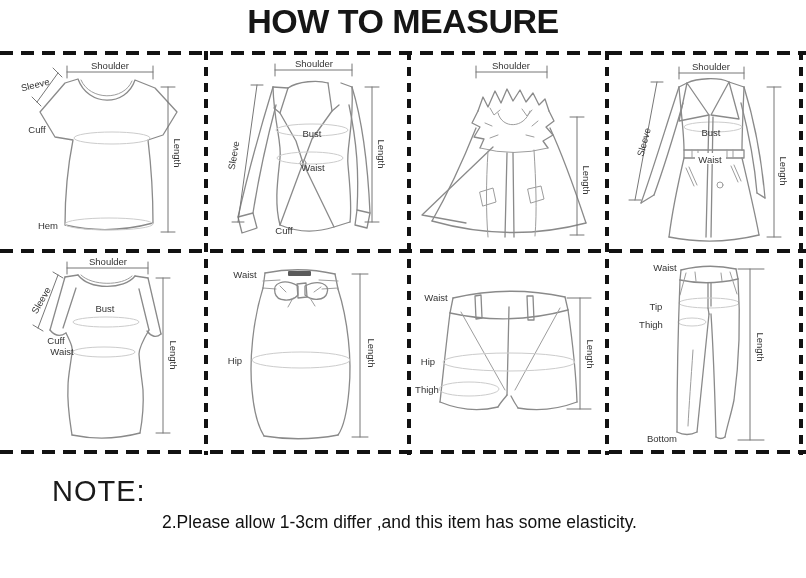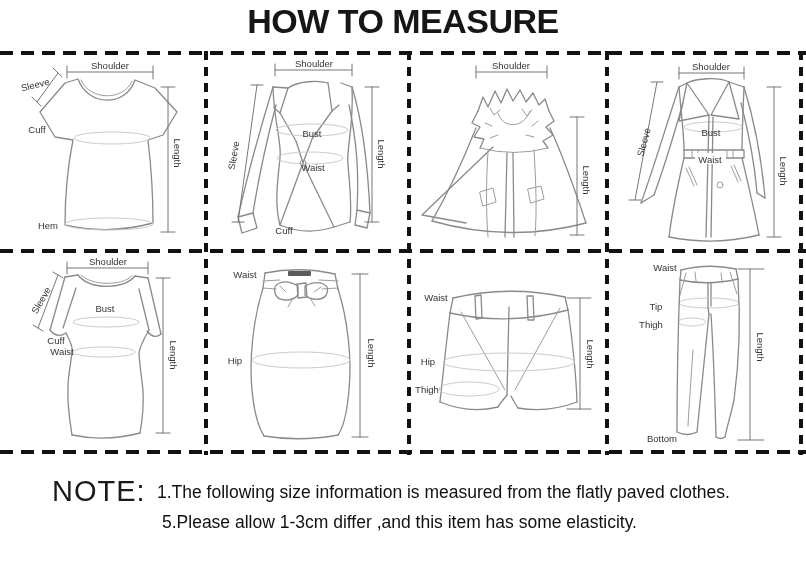--- a/index.html
+++ b/index.html
@@ -276,16 +276,15 @@
       <line class="m" x1="131" y1="190" x2="157" y2="190"></line>
     </g>
     <text x="58" y="21" text-anchor="middle">Waist</text>
     <text x="49" y="60" text-anchor="middle">Tip</text>
     <text x="44" y="78" text-anchor="middle">Thigh</text>
     <text x="55" y="192" text-anchor="middle">Bottom</text>
     <text x="150" y="97" text-anchor="middle" transform="rotate(90 150 97)">Length</text>
   </svg>
 
   <div class="note-heading">NOTE:</div>
-  <div class="note-line1">1.The following size information is measured from the flatly paved clothes.</div>
-  <div class="note-line2">5.Please allow 1-3cm differ ,and this item has some elasticity.</div>
+  <div class="note-line2">2.Please allow 1-3cm differ ,and this item has some elasticity.</div>
 
 </div>
 
 </body></html>

